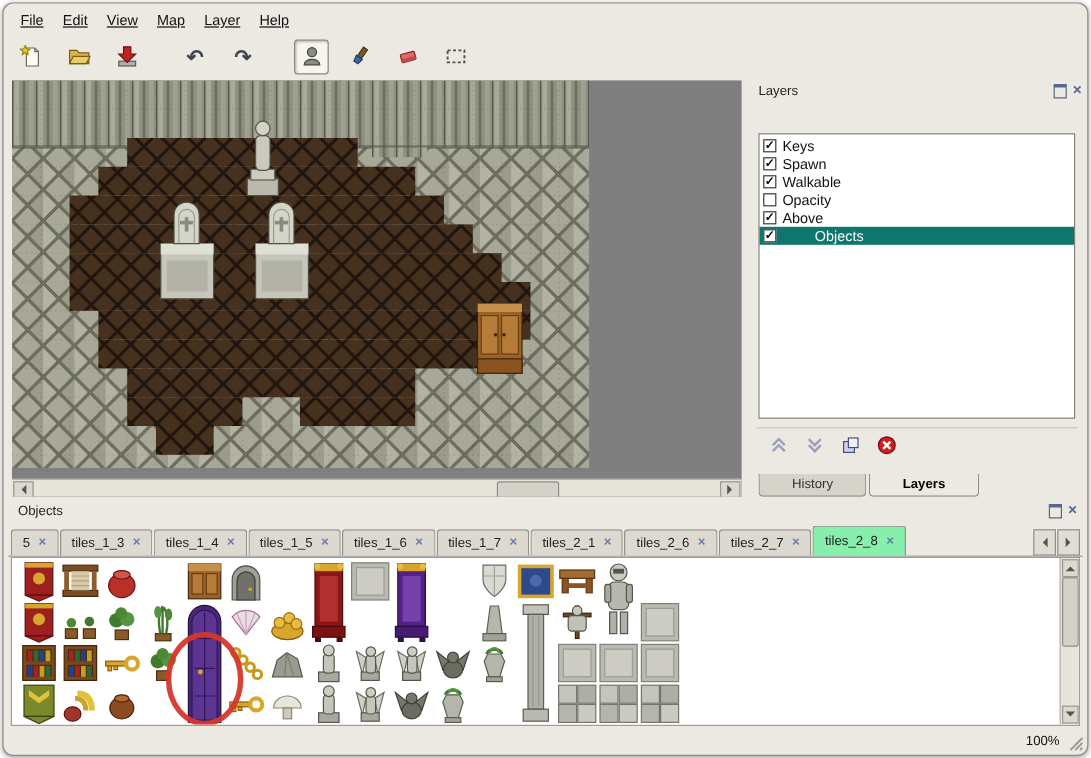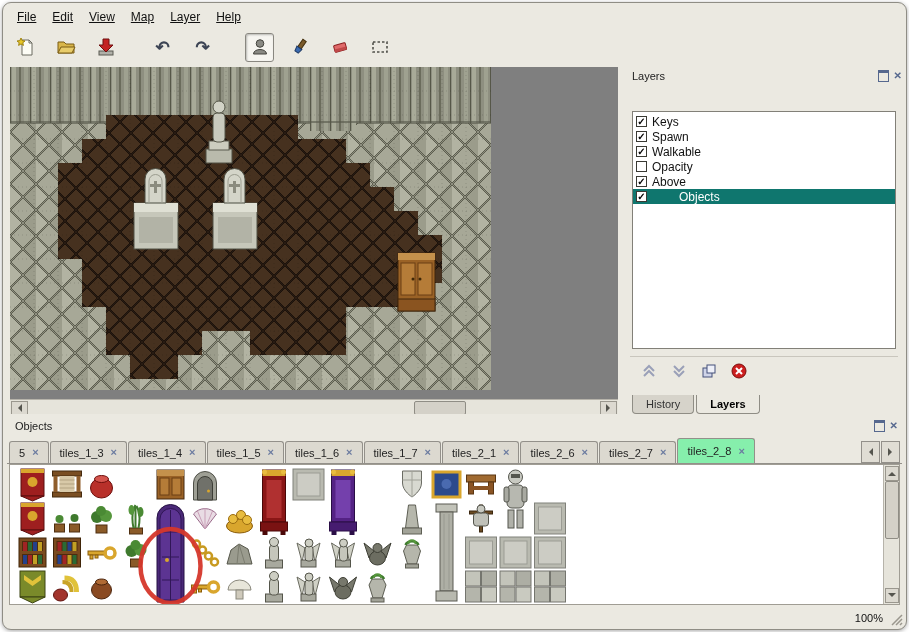--- a/index.html
+++ b/index.html
@@ -45,21 +45,21 @@
   .layer-list{position:absolute;left:8px;right:10px;top:44px;height:238px;background:#fff;border:1px solid #828078;
     padding-top:2px;box-sizing:border-box;}
   .lrow{display:flex;align-items:center;height:15px;padding-left:3px;gap:5px;font-size:12px;color:#111;}
   .lrow.selected{background:#0f766e;color:#fff;gap:32px;}
   .cb{width:11px;height:11px;background:#fff;border:1px solid #3a3a34;box-sizing:border-box;
     display:flex;align-items:center;justify-content:center;flex:none;}
   .cb.checked::after{content:"\2713";font-size:10px;font-weight:bold;color:#000;margin-top:-1px;}
   .panel-sep{position:absolute;left:6px;right:8px;top:289px;border-top:1px solid #c9c6bd;}
   .layer-actions{position:absolute;left:16px;top:294px;height:20px;display:flex;gap:12px;align-items:center;}
   .ptabs{position:absolute;left:8px;bottom:0;display:flex;}
-  .ptab{font-size:11px;padding:3px 13px;background:#d6d3ca;border:1px solid #8f8d85;border-top:none;
+  .ptab{font-size:11px;padding:3px 27px;background:#d6d3ca;border:1px solid #8f8d85;border-top:none;
     border-radius:0 0 4px 4px;margin-right:2px;color:#333;}
   .ptab.active{background:#ebe9e1;font-weight:bold;color:#000;}
   
   .ts-panel{position:absolute;left:4px;right:4px;top:414px;height:192px;}
   .ts-tabbar{position:absolute;left:0;right:0;top:22px;height:25px;display:flex;align-items:flex-end;
     padding-left:2px;border-bottom:1px solid #93908a;box-sizing:border-box;}
   .ttab{height:21px;display:flex;align-items:center;gap:7px;padding:0 9px;background:#dcd9d0;
     border:1px solid #93908a;border-bottom:none;border-radius:3px 3px 0 0;margin-right:1px;font-size:11px;color:#222;}
   .ttab.active{background:#86efac;height:24px;position:relative;z-index:2;}
   .tab-close{font-size:11px;font-weight:bold;color:#6b7ba0;line-height:1;}

